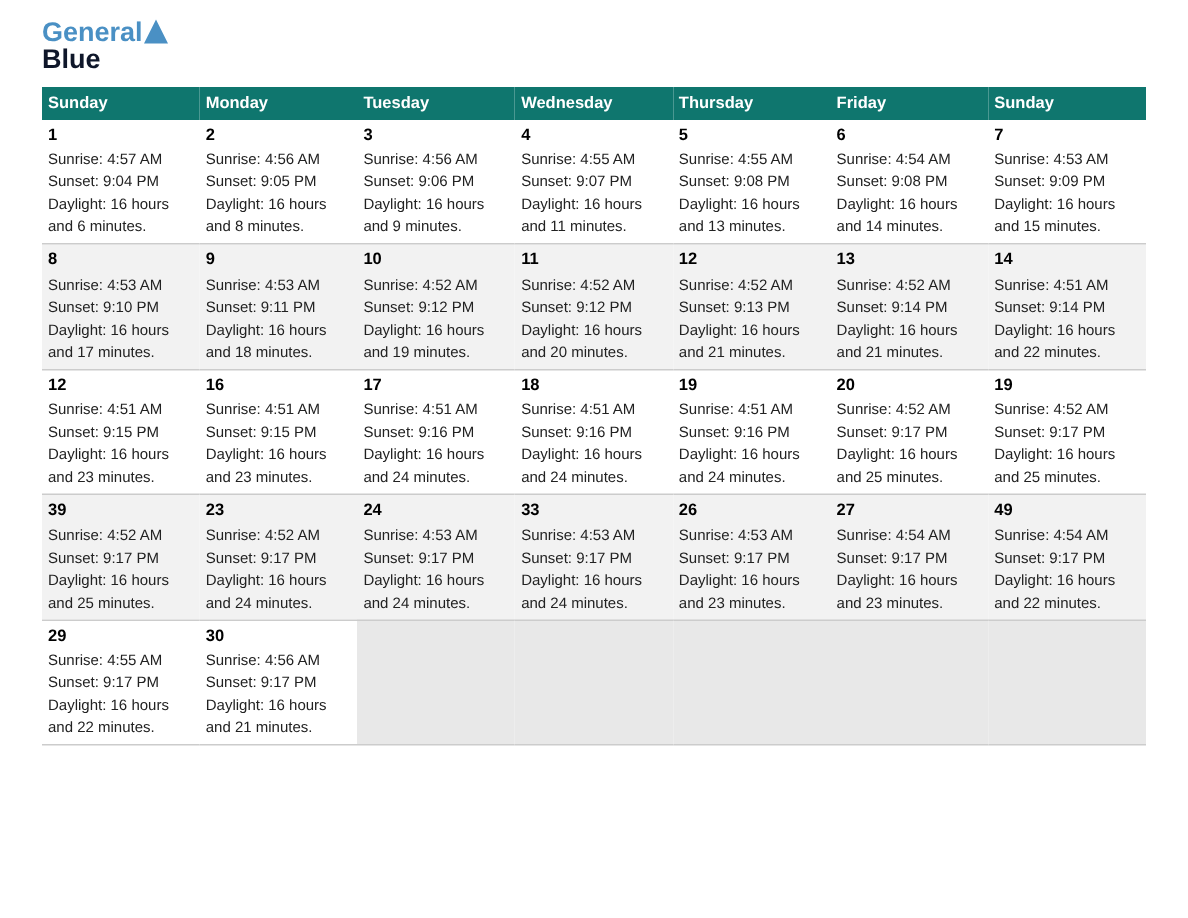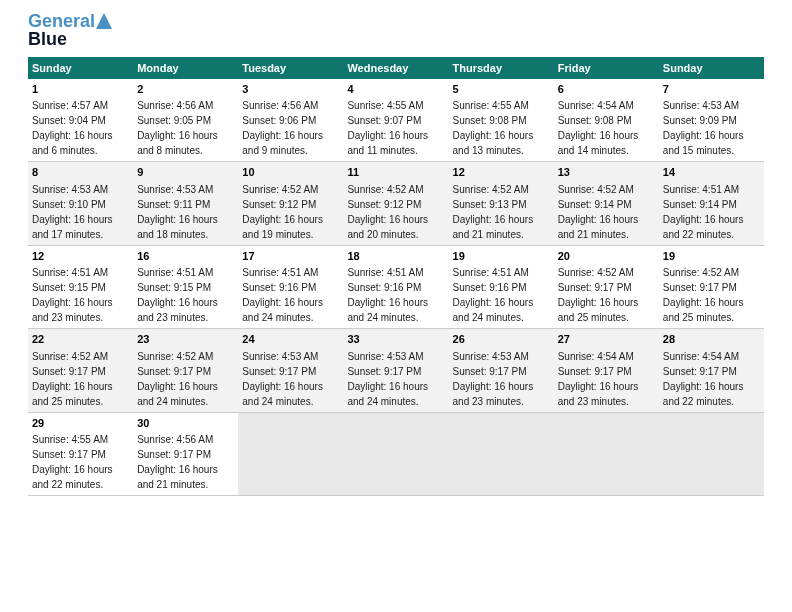--- a/index.html
+++ b/index.html
@@ -211,21 +211,21 @@
           <td><span class="day-num">20</span><span class="day-info" style="white-space: pre-line;">Sunrise: 4:52 AM
 Sunset: 9:17 PM
 Daylight: 16 hours
 and 25 minutes.</span></td>
           <td><span class="day-num">19</span><span class="day-info" style="white-space: pre-line;">Sunrise: 4:52 AM
 Sunset: 9:17 PM
 Daylight: 16 hours
 and 25 minutes.</span></td>
         </tr>
         <tr>
-          <td><span class="day-num">22</span><span class="day-info" style="white-space: pre-line;">Sunrise: 4:52 AM
+          <td><span class="day-num">39</span><span class="day-info" style="white-space: pre-line;">Sunrise: 4:52 AM
 Sunset: 9:17 PM
 Daylight: 16 hours
 and 25 minutes.</span></td>
           <td><span class="day-num">23</span><span class="day-info" style="white-space: pre-line;">Sunrise: 4:52 AM
 Sunset: 9:17 PM
 Daylight: 16 hours
 and 24 minutes.</span></td>
           <td><span class="day-num">24</span><span class="day-info" style="white-space: pre-line;">Sunrise: 4:53 AM
 Sunset: 9:17 PM
 Daylight: 16 hours
@@ -235,21 +235,21 @@
 Daylight: 16 hours
 and 24 minutes.</span></td>
           <td><span class="day-num">26</span><span class="day-info" style="white-space: pre-line;">Sunrise: 4:53 AM
 Sunset: 9:17 PM
 Daylight: 16 hours
 and 23 minutes.</span></td>
           <td><span class="day-num">27</span><span class="day-info" style="white-space: pre-line;">Sunrise: 4:54 AM
 Sunset: 9:17 PM
 Daylight: 16 hours
 and 23 minutes.</span></td>
-          <td><span class="day-num">28</span><span class="day-info" style="white-space: pre-line;">Sunrise: 4:54 AM
+          <td><span class="day-num">49</span><span class="day-info" style="white-space: pre-line;">Sunrise: 4:54 AM
 Sunset: 9:17 PM
 Daylight: 16 hours
 and 22 minutes.</span></td>
         </tr>
         <tr>
           <td><span class="day-num">29</span><span class="day-info" style="white-space: pre-line;">Sunrise: 4:55 AM
 Sunset: 9:17 PM
 Daylight: 16 hours
 and 22 minutes.</span></td>
           <td><span class="day-num">30</span><span class="day-info" style="white-space: pre-line;">Sunrise: 4:56 AM

